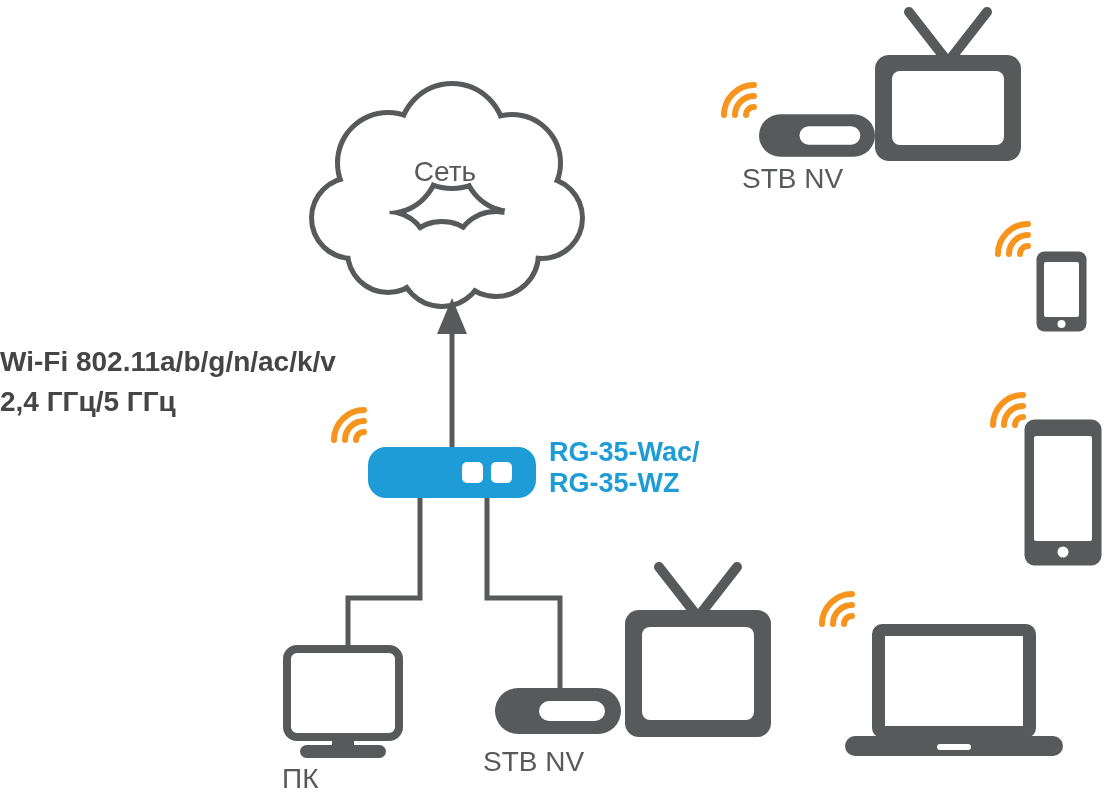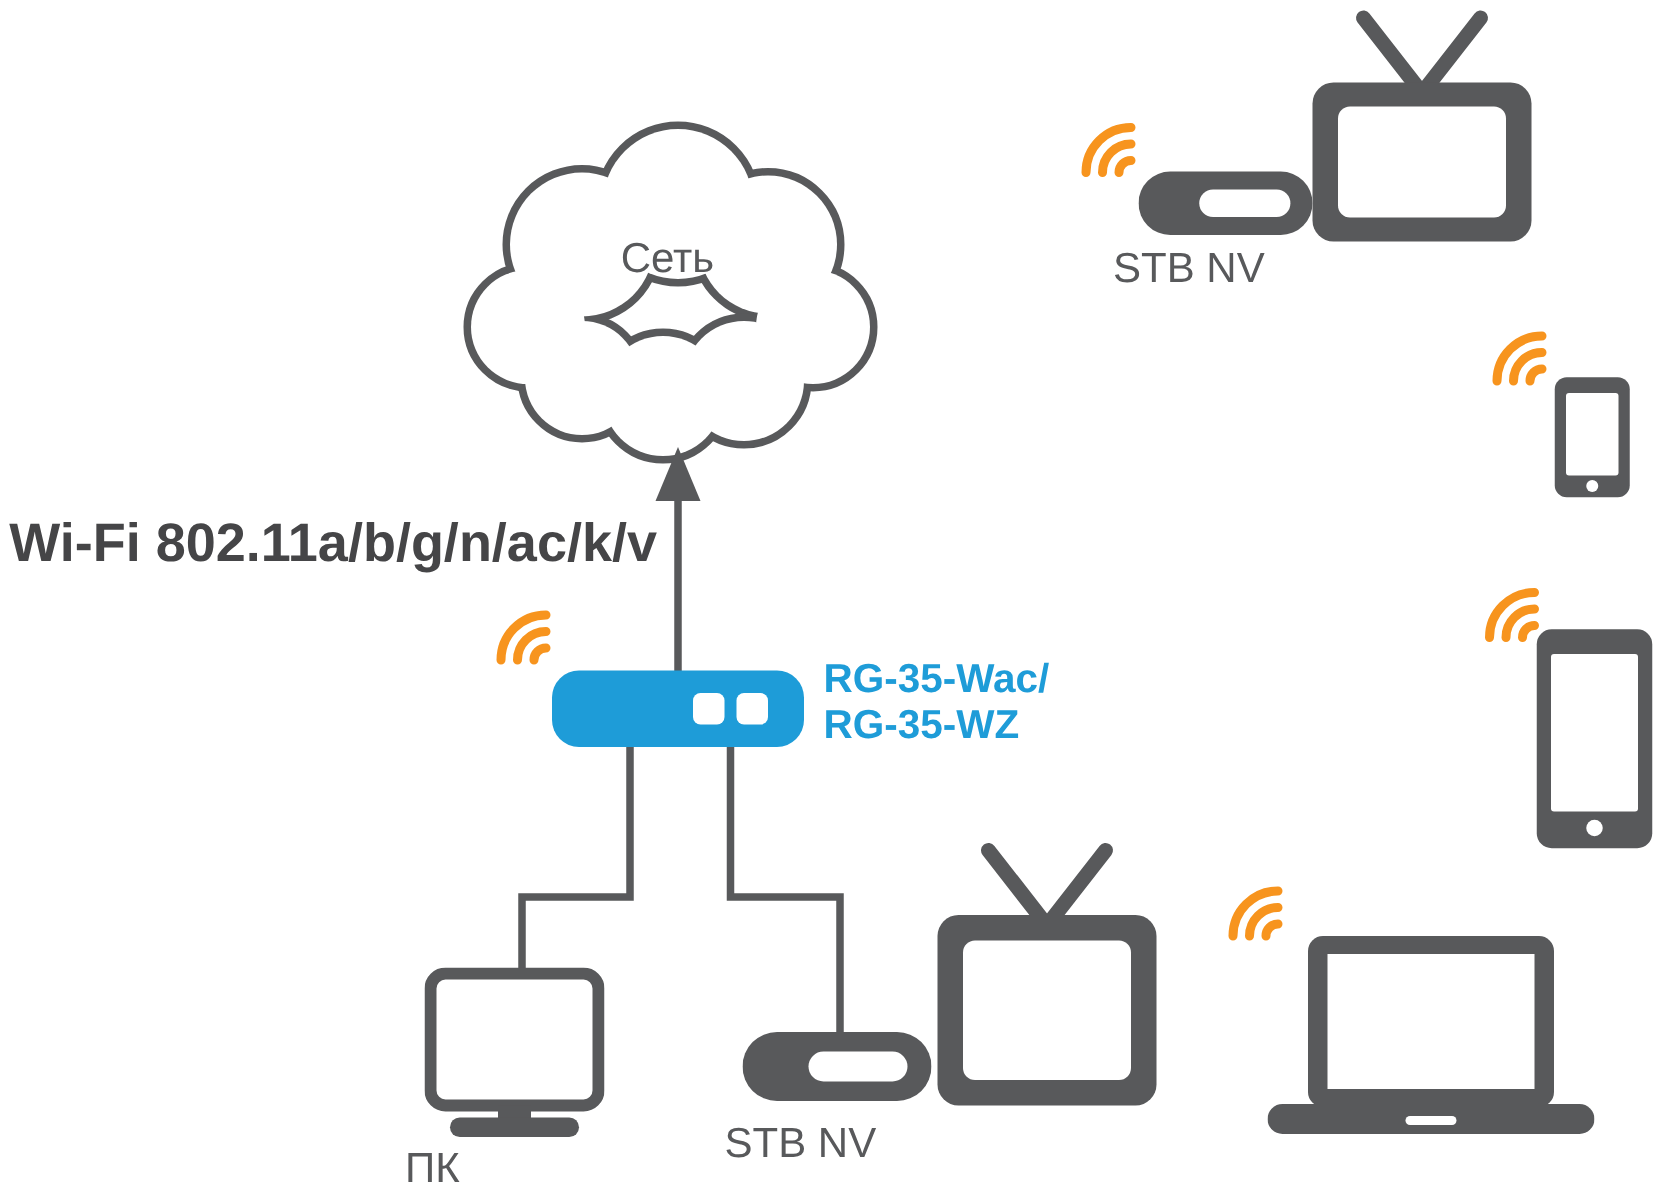--- a/index.html
+++ b/index.html
@@ -13,21 +13,21 @@
   body{font-family:"Liberation Sans",sans-serif;}
   .canvas{position:relative;width:1112px;height:797px;background:#fff;overflow:hidden}
   .abs{position:absolute}
   .conn{stroke:var(--device_gray);stroke-width:5;fill:none}
   .fill-gray{fill:var(--device_gray)}
   .cloud-stroke{fill:#ffffff;stroke:var(--device_gray);stroke-width:10}
   .cloud-fill{fill:#ffffff;stroke:none}
   .antenna{stroke:var(--device_gray);stroke-width:10;stroke-linecap:round}
   .wifi{stroke:var(--wifi_orange);stroke-width:6;fill:none;stroke-linecap:round}
   .cloud-label{color:var(--device_gray);font-size:28px;line-height:37px;text-align:center}
-  .wifi-spec{color:var(--text_dark);font-size:36px;line-height:40px;font-weight:bold;text-align:right}
+  .wifi-spec{color:var(--text_dark);font-size:28px;line-height:40px;font-weight:bold;text-align:left}
   .router-label{color:var(--accent_blue);font-size:27px;line-height:31px;font-weight:bold}
   .dev-label{color:var(--device_gray);font-size:28px;}
   .router{width:168px;height:51px;background:var(--accent_blue);border-radius:18px}
   .led{position:absolute;top:15px;width:21px;height:21px;background:#fff;border-radius:5px}
 </style>
 </head>
 <body>
 
 <div class="canvas">
 
@@ -68,20 +68,21 @@
     <span class="led" style="left:94px"></span>
     <span class="led" style="left:123px"></span>
   </div>
   <div class="abs router-label" style="left:549px;top:437px;width:230px">
     <div>RG-35-Wac/</div>
     <div>RG-35-WZ</div>
   </div>
 
   <div class="abs wifi-spec" style="left:0px;top:342px;width:438px">
     <div>Wi-Fi 802.11a/b/g/n/ac/k/v</div>
+    <div>2,4 ГГц/5 ГГц</div>
   </div>
 
   <svg class="abs" style="left:322px;top:398px" width="46" height="46" viewBox="0 0 46 46">
     <path class="wifi" d="M34 42 A 8 8 0 0 1 42 34"></path>
     <path class="wifi" d="M23 42 A 19 19 0 0 1 42 23"></path>
     <path class="wifi" d="M12 42 A 30 30 0 0 1 42 12"></path>
   </svg>
   <svg class="abs" style="left:712px;top:73px" width="46" height="46" viewBox="0 0 46 46">
     <path class="wifi" d="M34 42 A 8 8 0 0 1 42 34"></path>
     <path class="wifi" d="M23 42 A 19 19 0 0 1 42 23"></path>
@@ -101,21 +102,21 @@
     <path class="wifi" d="M34 42 A 8 8 0 0 1 42 34"></path>
     <path class="wifi" d="M23 42 A 19 19 0 0 1 42 23"></path>
     <path class="wifi" d="M12 42 A 30 30 0 0 1 42 12"></path>
   </svg>
 
   <svg class="abs" style="left:283px;top:645px" width="120" height="115" viewBox="0 0 120 115">
     <rect x="4" y="4" width="112" height="88" rx="10" fill="#fff" stroke="#58595b" stroke-width="8"></rect>
     <rect x="49" y="92" width="22" height="12" class="fill-gray"></rect>
     <rect x="17" y="100" width="86" height="13" rx="6.5" class="fill-gray"></rect>
   </svg>
-  <div class="abs dev-label" style="left:270px;top:763px;width:120px">ПК</div>
+  <div class="abs dev-label" style="left:282px;top:763px;width:120px">ПК</div>
 
   <svg class="abs" style="left:495px;top:688px" width="126" height="46" viewBox="0 0 126 46">
     <rect x="0" y="0" width="126" height="46" rx="23" class="fill-gray"></rect>
     <rect x="44" y="13" width="66" height="20" rx="10" fill="#fff"></rect>
   </svg>
   <div class="abs dev-label" style="left:483px;top:746px;width:150px">STB NV</div>
 
   <svg class="abs" style="left:623px;top:557px" width="150" height="182" viewBox="0 0 150 182">
     <line x1="75" y1="60" x2="36" y2="10" class="antenna"></line>
     <line x1="75" y1="60" x2="114" y2="10" class="antenna"></line>

